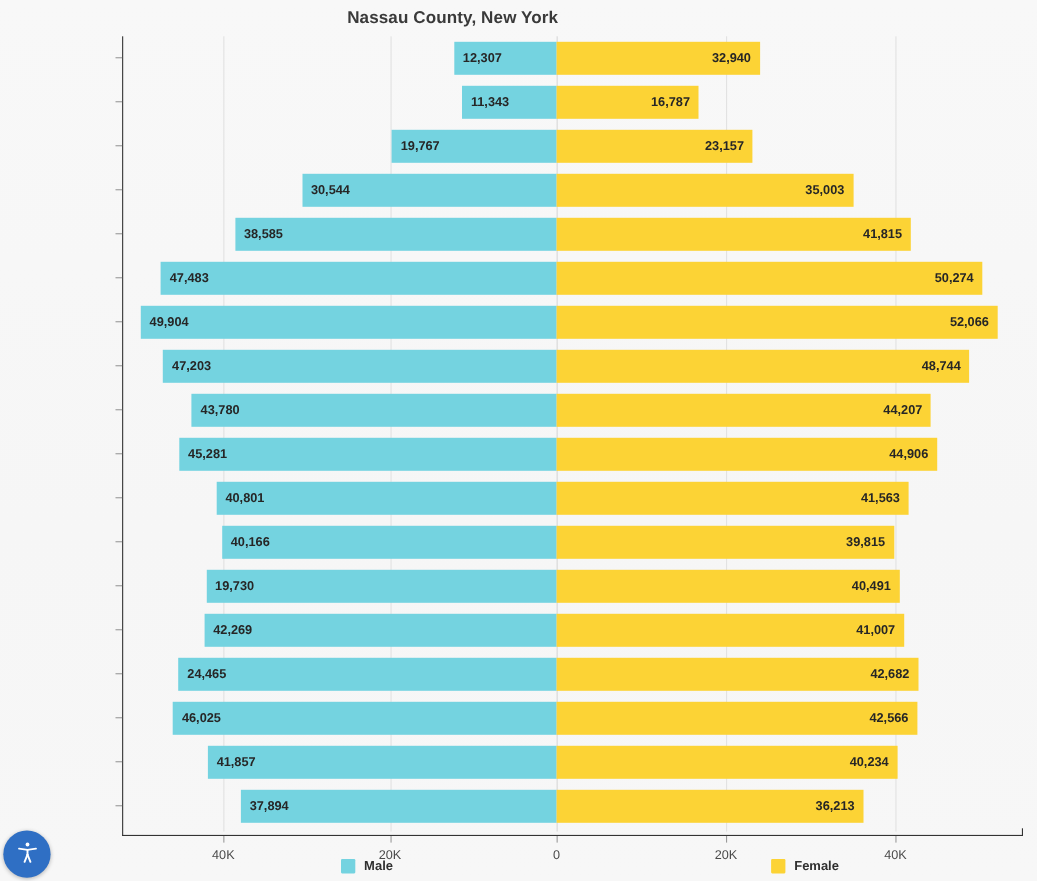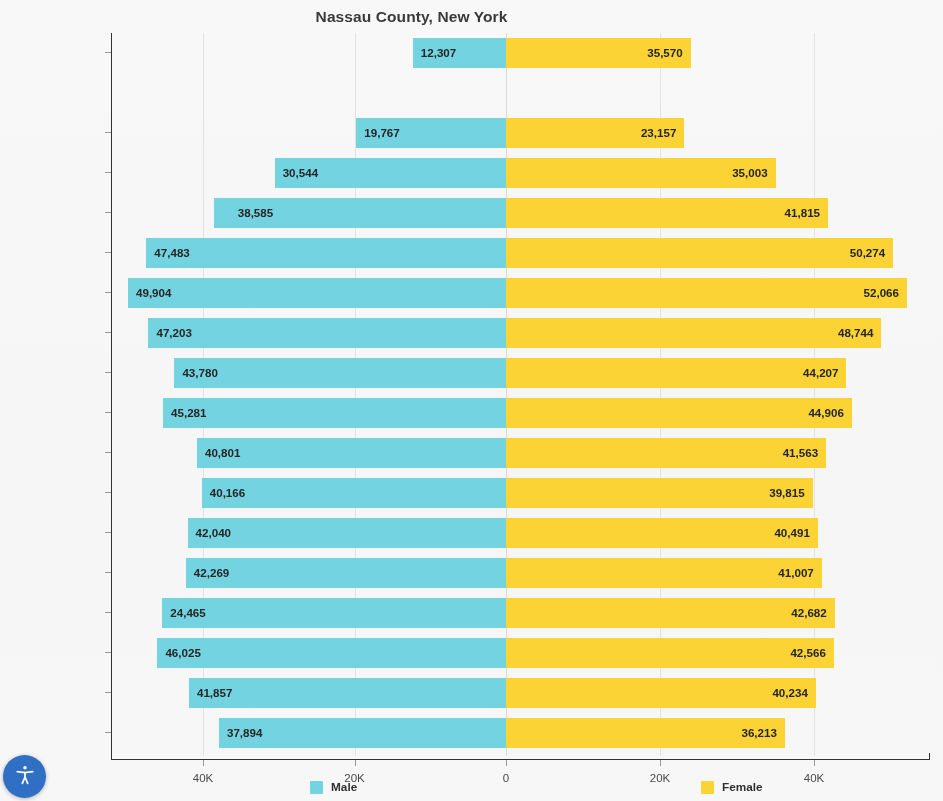--- a/index.html
+++ b/index.html
@@ -200,40 +200,47 @@
       <div class="xtick-mark" style="left: 549.035px;"></div>
       <div class="xtick-label" style="left: 549.035px;">20K</div>
       <div class="gridline" style="left: 703.071px;"></div>
       <div class="xtick-mark" style="left: 703.071px;"></div>
       <div class="xtick-label" style="left: 703.071px;">40K</div>
       <div class="row" style="top: 5px;">
         <div class="ytick-mark"></div>
         <div class="bar male" style="left: 301.78px; width: 93.2199px; background: rgb(116, 211, 224);"></div>
         <div class="bar-value" style="left: 309.78px;">12,307</div>
         <div class="bar female" style="left: 395px; width: 184.688px; background: rgb(252, 211, 53);"></div>
-        <div class="bar-value" style="left: auto; right: 247.312px;">35,570</div>
+        <div class="bar-value" style="left: auto; right: 247.312px;">32,940</div>
+      </div>
+      <div class="row" style="top: 45px;">
+        <div class="ytick-mark"></div>
+        <div class="bar male" style="left: 309.082px; width: 85.918px; background: rgb(116, 211, 224);"></div>
+        <div class="bar-value" style="left: 317.082px;">11,343</div>
+        <div class="bar female" style="left: 395px; width: 129.289px; background: rgb(252, 211, 53);"></div>
+        <div class="bar-value" style="left: auto; right: 302.711px;">16,787</div>
       </div>
       <div class="row" style="top: 85px;">
         <div class="ytick-mark"></div>
         <div class="bar male" style="left: 245.274px; width: 149.726px; background: rgb(116, 211, 224);"></div>
         <div class="bar-value" style="left: 253.274px;">19,767</div>
         <div class="bar female" style="left: 395px; width: 178.35px; background: rgb(252, 211, 53);"></div>
         <div class="bar-value" style="left: auto; right: 253.65px;">23,157</div>
       </div>
       <div class="row" style="top: 125px;">
         <div class="ytick-mark"></div>
         <div class="bar male" style="left: 163.643px; width: 231.357px; background: rgb(116, 211, 224);"></div>
         <div class="bar-value" style="left: 171.643px;">30,544</div>
         <div class="bar female" style="left: 395px; width: 269.585px; background: rgb(252, 211, 53);"></div>
         <div class="bar-value" style="left: auto; right: 162.415px;">35,003</div>
       </div>
       <div class="row" style="top: 165px;">
         <div class="ytick-mark"></div>
         <div class="bar male" style="left: 102.736px; width: 292.264px; background: rgb(116, 211, 224);"></div>
-        <div class="bar-value" style="left: 110.736px; margin-left: 16px;">38,585</div>
+        <div class="bar-value" style="left: 110.736px;">38,585</div>
         <div class="bar female" style="left: 395px; width: 322.049px; background: rgb(252, 211, 53);"></div>
         <div class="bar-value" style="left: auto; right: 109.951px;">41,815</div>
       </div>
       <div class="row" style="top: 205px;">
         <div class="ytick-mark"></div>
         <div class="bar male" style="left: 35.338px; width: 359.662px; background: rgb(116, 211, 224);"></div>
         <div class="bar-value" style="left: 43.338px;">47,483</div>
         <div class="bar female" style="left: 395px; width: 387.198px; background: rgb(252, 211, 53);"></div>
         <div class="bar-value" style="left: auto; right: 44.8016px;">50,274</div>
       </div>
@@ -275,21 +282,21 @@
       <div class="row" style="top: 445px;">
         <div class="ytick-mark"></div>
         <div class="bar male" style="left: 90.7609px; width: 304.239px; background: rgb(116, 211, 224);"></div>
         <div class="bar-value" style="left: 98.7609px;">40,166</div>
         <div class="bar female" style="left: 395px; width: 306.646px; background: rgb(252, 211, 53);"></div>
         <div class="bar-value" style="left: auto; right: 125.354px;">39,815</div>
       </div>
       <div class="row" style="top: 485px;">
         <div class="ytick-mark"></div>
         <div class="bar male" style="left: 76.5662px; width: 318.434px; background: rgb(116, 211, 224);"></div>
-        <div class="bar-value" style="left: 84.5662px;">42,040</div>
+        <div class="bar-value" style="left: 84.5662px;">19,730</div>
         <div class="bar female" style="left: 395px; width: 311.852px; background: rgb(252, 211, 53);"></div>
         <div class="bar-value" style="left: auto; right: 120.148px;">40,491</div>
       </div>
       <div class="row" style="top: 525px;">
         <div class="ytick-mark"></div>
         <div class="bar male" style="left: 74.8316px; width: 320.168px; background: rgb(116, 211, 224);"></div>
         <div class="bar-value" style="left: 82.8316px;">42,269</div>
         <div class="bar female" style="left: 395px; width: 315.826px; background: rgb(252, 211, 53);"></div>
         <div class="bar-value" style="left: auto; right: 116.174px;">41,007</div>
       </div>

